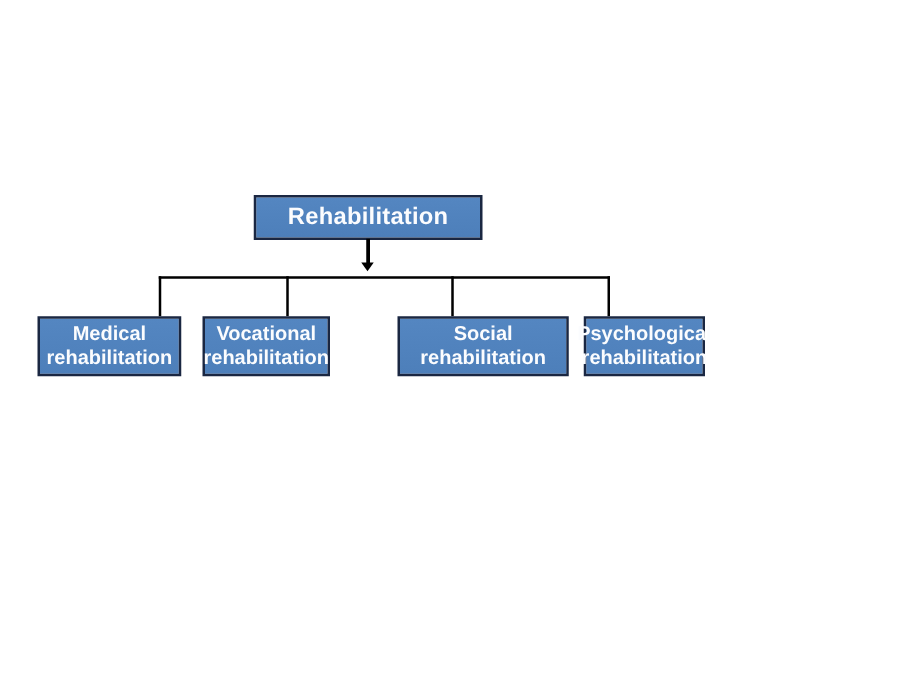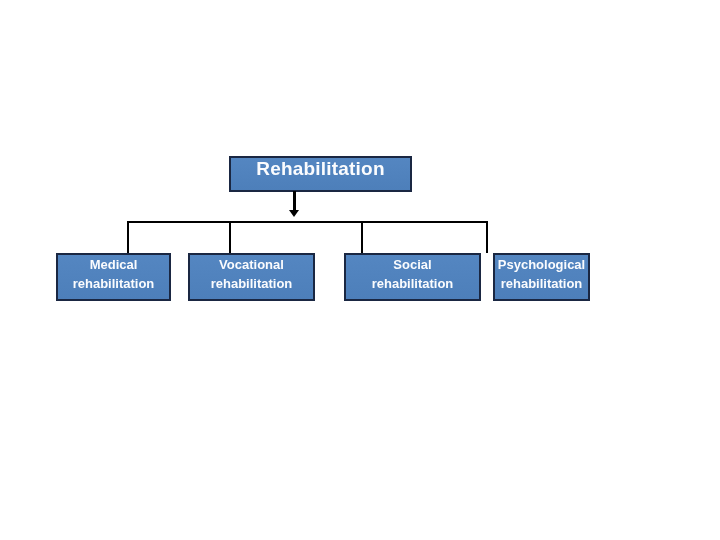--- a/index.html
+++ b/index.html
@@ -17,45 +17,45 @@
   }
   .node {
     position: absolute;
     box-sizing: border-box;
     background: linear-gradient(180deg, #5486c1 0%, #4d7fba 100%);
     border: 2px solid #1a2742;
     color: #fbfcfe;
     display: flex;
     flex-direction: column;
     align-items: center;
+    justify-content: center;
     text-align: center;
-    margin-left: 26px;
   }
   .node-root {
     left: 203px;
     top: 156px;
     width: 183px;
     height: 36px;
     font-size: 19px;
     font-weight: 600;
     letter-spacing: 0.2px;
   }
   .node-child {
     top: 253px;
     height: 48px;
-    font-size: 13px;
+    font-size: 16px;
     font-weight: 700;
     line-height: 19px;
   }
   .node-child .label-line {
     display: block;
     white-space: nowrap;
   }
   .node-medical        { left: 30px;  width: 115px; }
-  .node-vocational     { left: 162px; width: 127px; }
+  .node-vocational     { left: 162px; width: 102px; }
   .node-social         { left: 318px; width: 137px; }
   .node-psychological  { left: 467px; width: 97px; }
 
   .arrow-shaft {
     position: absolute;
     left: 293px;
     top: 191px;
     width: 3px;
     height: 20px;
     background: #000000;

